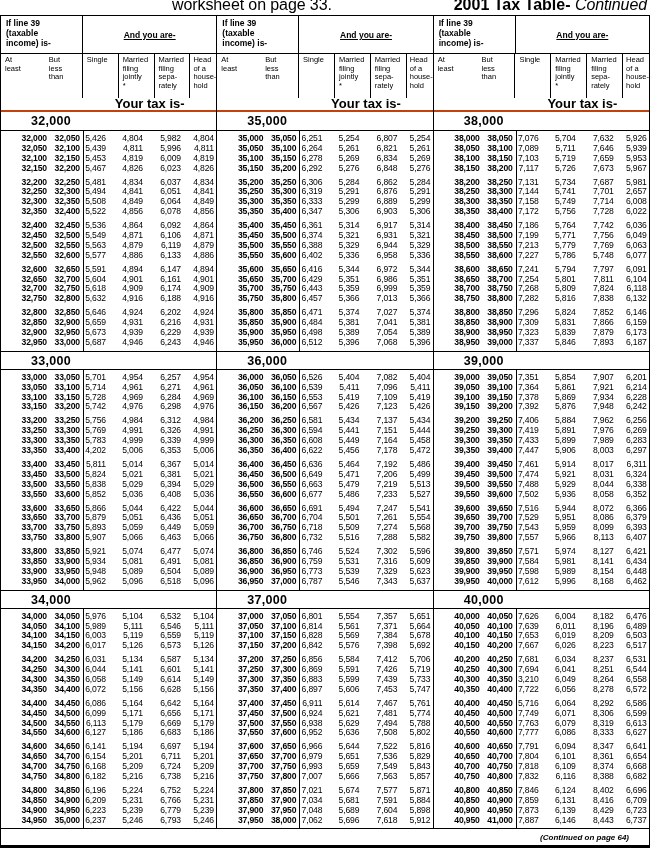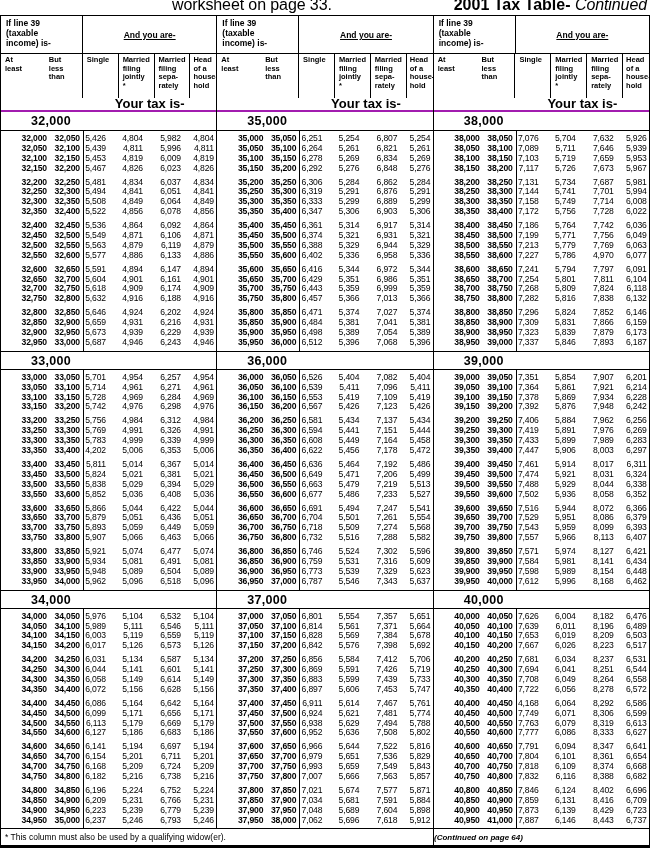--- a/index.html
+++ b/index.html
@@ -13,27 +13,27 @@
   .cap-main b { font-weight: bold; }
   .cap-right { margin-left: auto; margin-right: 3px; white-space: nowrap; }
   .cap-right b { font-weight: bold; }
   .cap-right i { font-style: italic; letter-spacing: -0.1px; }
 
   .table { border: 1px solid #000; border-bottom-width: 3px; }
   .panels { display: flex; align-items: stretch; }
   .panel { flex: 1 1 0; min-width: 0; }
   .panel + .panel { border-left: 1px solid #000; }
 
-  .phead { border-bottom: 2px solid #a21caf; }
+  .phead { border-bottom: 2px solid #c2410c; }
   .ph-top { display: flex; height: 38px; border-bottom: 1px solid #000; }
   .ph-income { width: 82px; border-right: 1px solid #000; font-weight: bold; font-size: 8.5px;
                line-height: 1.18; padding: 2px 0 0 5px; white-space: pre-line; }
   .ph-andyou { flex: 1; display: flex; align-items: center; justify-content: center;
                font-weight: bold; font-size: 8.5px; text-decoration: underline; }
-  .ph-cols { display: flex; height: 44px; font-size: 7.5px; font-weight: bold; line-height: 1.15; }
+  .ph-cols { display: flex; height: 44px; font-size: 7.5px; font-weight: normal; line-height: 1.15; }
   .ph-c { white-space: pre-line; padding: 2px 0 0 4px; overflow: hidden; }
   .ph-atleast { width: 44px; }
   .ph-butless { width: 38px; border-right: 1px solid #000; }
   .t0 { width: 36px; border-right: 1px solid #000; }
   .t1 { width: 36px; border-right: 1px solid #000; }
   .t2 { width: 36px; border-right: 1px solid #000; }
   .t3 { width: 26px; padding-left: 3px; }
   .ph-yourtax { margin-left: 82px; height: 12px; line-height: 11px; text-align: center;
                 font-weight: bold; font-size: 13px; }
 
@@ -48,21 +48,21 @@
   .c0 { width: 46px; font-weight: bold; }
   .c1 { width: 33px; font-weight: bold; }
   .c2 { width: 26px; }
   .c3 { width: 37px; }
   .c4 { width: 38px; }
   .c5 { width: 33px; }
 
   .footrow { display: flex; align-items: center; border-top: 1px solid #000; height: 17px; font-size: 8.5px; }
   .footnote { width: 433px; height: 100%; display: flex; align-items: center;
               padding-left: 4px; border-right: 1px solid #000; }
-  .cont { flex: 1; text-align: left; padding-right: 5px; font-style: italic; font-weight: bold; font-size: 8px; }
+  .cont { flex: 1; text-align: right; padding-right: 20px; font-style: italic; font-weight: bold; font-size: 8px; }
 </style>
 </head>
 <body>
 
 <div class="page">
   <div class="caption">
     <span class="cap-main"><b>Caution.</b><span> Dependents, see the worksheet on page 33.</span></span>
     <span class="cap-right"><b>2001 Tax Table-</b> <i>Continued</i></span>
   </div>
 
@@ -1269,21 +1269,21 @@
                     <span class="cell c3">5,734</span>
                     <span class="cell c4">7,687</span>
                     <span class="cell c5">5,981</span>
                   </div>
                   <div class="row">
                     <span class="cell c0">38,250</span>
                     <span class="cell c1">38,300</span>
                     <span class="cell c2">7,144</span>
                     <span class="cell c3">5,741</span>
                     <span class="cell c4">7,701</span>
-                    <span class="cell c5">5,994</span>
+                    <span class="cell c5">2,657</span>
                   </div>
                   <div class="row">
                     <span class="cell c0">38,300</span>
                     <span class="cell c1">38,350</span>
                     <span class="cell c2">7,158</span>
                     <span class="cell c3">5,749</span>
                     <span class="cell c4">7,714</span>
                     <span class="cell c5">6,008</span>
                   </div>
                   <div class="row">
@@ -1318,21 +1318,21 @@
                     <span class="cell c2">7,213</span>
                     <span class="cell c3">5,779</span>
                     <span class="cell c4">7,769</span>
                     <span class="cell c5">6,063</span>
                   </div>
                   <div class="row">
                     <span class="cell c0">38,550</span>
                     <span class="cell c1">38,600</span>
                     <span class="cell c2">7,227</span>
                     <span class="cell c3">5,786</span>
-                    <span class="cell c4">4,970</span>
+                    <span class="cell c4">5,748</span>
                     <span class="cell c5">6,077</span>
                   </div>
                 </div>
                 <div class="grp">
                   <div class="row">
                     <span class="cell c0">38,600</span>
                     <span class="cell c1">38,650</span>
                     <span class="cell c2">7,241</span>
                     <span class="cell c3">5,794</span>
                     <span class="cell c4">7,797</span>
@@ -1626,39 +1626,39 @@
                     <span class="cell c0">40,250</span>
                     <span class="cell c1">40,300</span>
                     <span class="cell c2">7,694</span>
                     <span class="cell c3">6,041</span>
                     <span class="cell c4">8,251</span>
                     <span class="cell c5">6,544</span>
                   </div>
                   <div class="row">
                     <span class="cell c0">40,300</span>
                     <span class="cell c1">40,350</span>
-                    <span class="cell c2">7,708</span>
+                    <span class="cell c2">3,210</span>
                     <span class="cell c3">6,049</span>
                     <span class="cell c4">8,264</span>
                     <span class="cell c5">6,558</span>
                   </div>
                   <div class="row">
                     <span class="cell c0">40,350</span>
                     <span class="cell c1">40,400</span>
                     <span class="cell c2">7,722</span>
                     <span class="cell c3">6,056</span>
                     <span class="cell c4">8,278</span>
                     <span class="cell c5">6,572</span>
                   </div>
                 </div>
                 <div class="grp">
                   <div class="row">
                     <span class="cell c0">40,400</span>
                     <span class="cell c1">40,450</span>
-                    <span class="cell c2">4,168</span>
+                    <span class="cell c2">5,716</span>
                     <span class="cell c3">6,064</span>
                     <span class="cell c4">8,292</span>
                     <span class="cell c5">6,586</span>
                   </div>
                   <div class="row">
                     <span class="cell c0">40,450</span>
                     <span class="cell c1">40,500</span>
                     <span class="cell c2">7,749</span>
                     <span class="cell c3">6,071</span>
                     <span class="cell c4">8,306</span>
@@ -1748,17 +1748,16 @@
                     <span class="cell c4">8,443</span>
                     <span class="cell c5">6,737</span>
                   </div>
                 </div>
               </div>
             </div>
           </div>
   </div>
 </div>
     <div class="footrow">
-      <span class="footnote">* This column must also be used by a qualifying widow(er).</span>
       <span class="cont">(Continued on page 64)</span>
     </div>
   </div>
 </div>
 
 </body></html>

